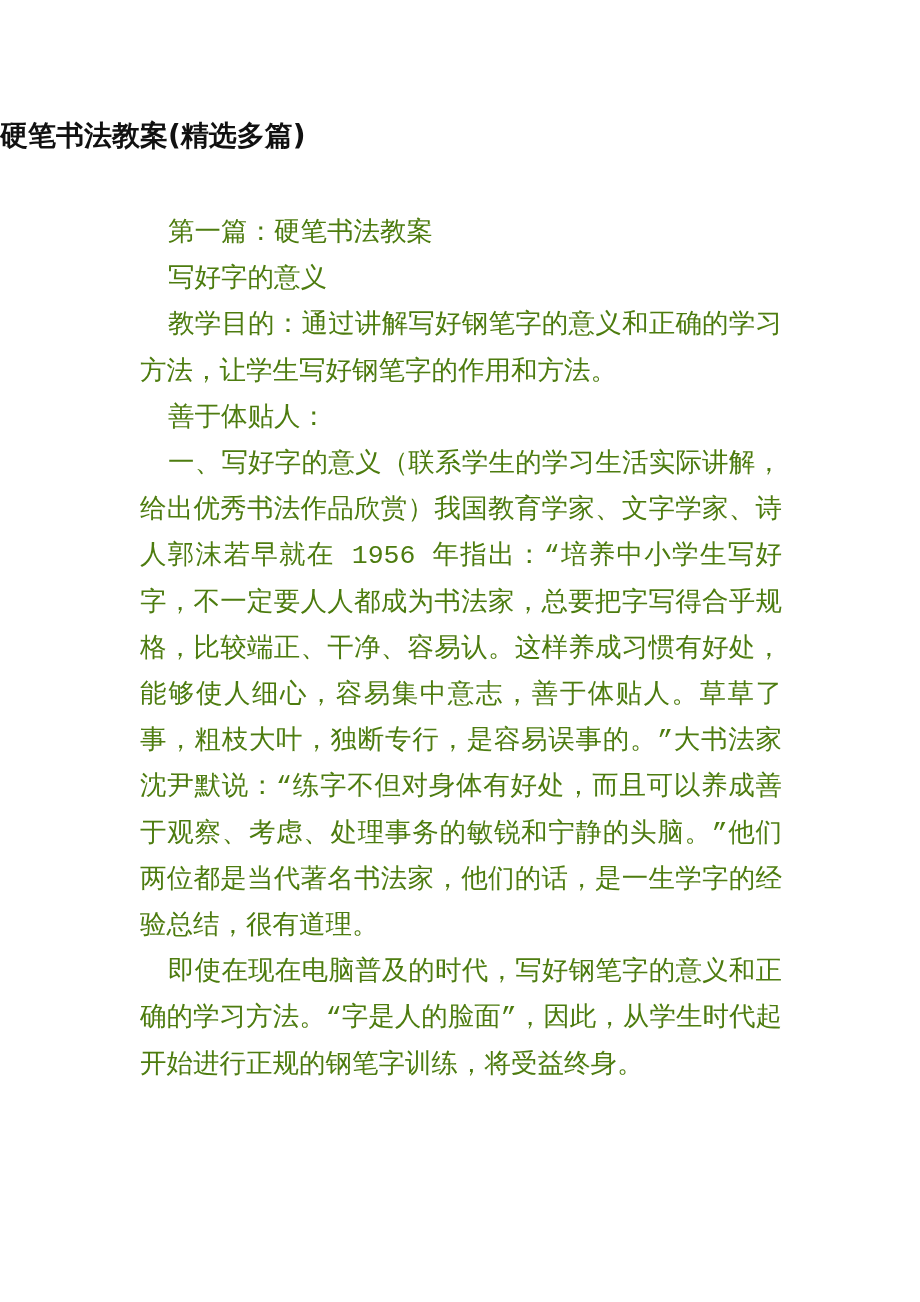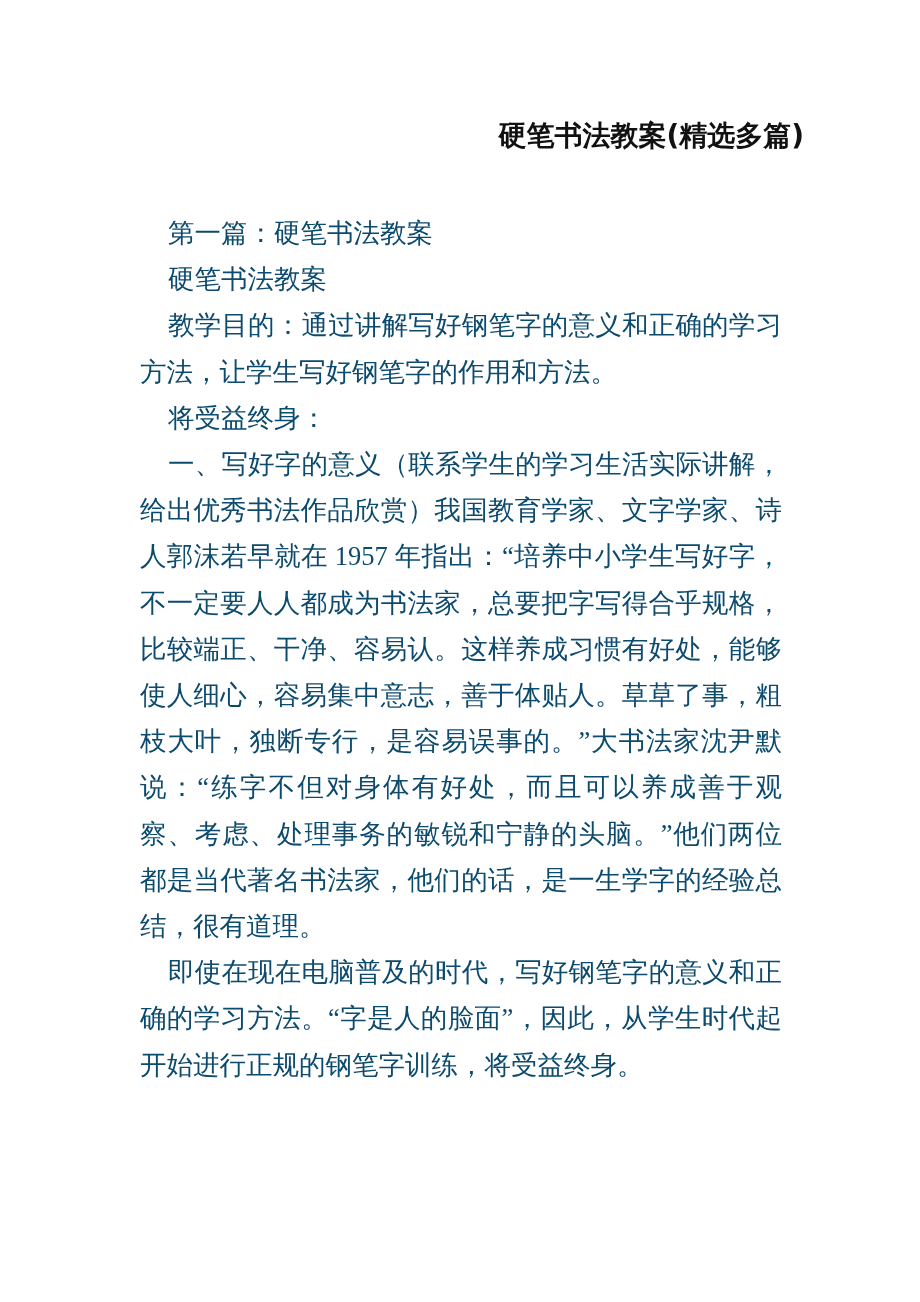--- a/index.html
+++ b/index.html
@@ -19,52 +19,52 @@
     top: 0;
     width: 920px;
     height: 1302px;
     background: #ffffff;
   }
   .doc-title {
     position: absolute;
     left: 0;
     width: 804px;
     top: 116px;
-    text-align: right;
+    text-align: left;
     font-family: "DejaVu Sans", "Liberation Sans", sans-serif;
     font-weight: bold;
     font-size: 28px;
     line-height: 40px;
     color: #111111;
     letter-spacing: 0px;
   }
   .doc-body {
     position: absolute;
     left: 140px;
     top: 210px;
     width: 642px;
-    font-family: Liberation Serif, serif;
+    font-family: Liberation Mono, monospace;
     font-size: 26.5px;
     line-height: 46.2px;
-    color: #0c4a6e;
+    color: #4d7c0f;
     text-align: justify;
   }
   .para {
     margin: 0;
     padding: 0;
     text-indent: 28px;
   }
 </style>
 </head>
 <body>
 
 <div class="page">
   <div class="doc-title">硬笔书法教案(精选多篇)</div>
 
   <div class="doc-body">
     <p class="para">第一篇：硬笔书法教案</p>
-    <p class="para">硬笔书法教案</p>
+    <p class="para">写好字的意义</p>
     <p class="para">教学目的：通过讲解写好钢笔字的意义和正确的学习方法，让学生写好钢笔字的作用和方法。</p>
-    <p class="para">将受益终身：</p>
-    <p class="para">一、写好字的意义（联系学生的学习生活实际讲解，给出优秀书法作品欣赏）我国教育学家、文字学家、诗人郭沫若早就在 1957 年指出：“培养中小学生写好字，不一定要人人都成为书法家，总要把字写得合乎规格，比较端正、干净、容易认。这样养成习惯有好处，能够使人细心，容易集中意志，善于体贴人。草草了事，粗枝大叶，独断专行，是容易误事的。”大书法家沈尹默说：“练字不但对身体有好处，而且可以养成善于观察、考虑、处理事务的敏锐和宁静的头脑。”他们两位都是当代著名书法家，他们的话，是一生学字的经验总结，很有道理。</p>
+    <p class="para">善于体贴人：</p>
+    <p class="para">一、写好字的意义（联系学生的学习生活实际讲解，给出优秀书法作品欣赏）我国教育学家、文字学家、诗人郭沫若早就在 1956 年指出：“培养中小学生写好字，不一定要人人都成为书法家，总要把字写得合乎规格，比较端正、干净、容易认。这样养成习惯有好处，能够使人细心，容易集中意志，善于体贴人。草草了事，粗枝大叶，独断专行，是容易误事的。”大书法家沈尹默说：“练字不但对身体有好处，而且可以养成善于观察、考虑、处理事务的敏锐和宁静的头脑。”他们两位都是当代著名书法家，他们的话，是一生学字的经验总结，很有道理。</p>
     <p class="para">即使在现在电脑普及的时代，写好钢笔字的意义和正确的学习方法。“字是人的脸面”，因此，从学生时代起开始进行正规的钢笔字训练，将受益终身。</p>
   </div>
 </div>
 
 </body></html>

